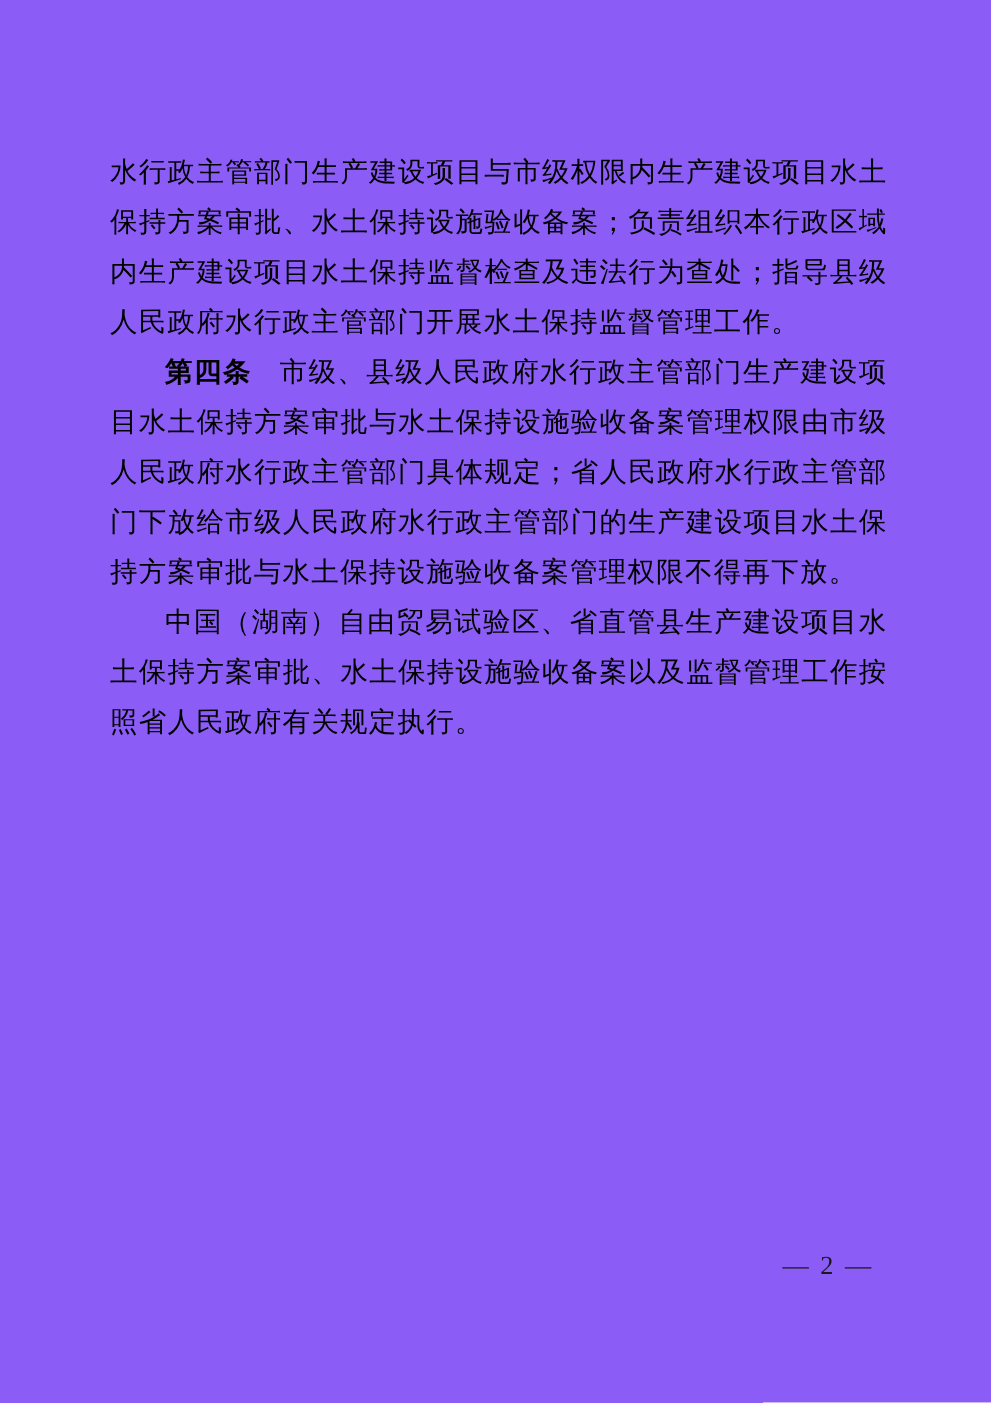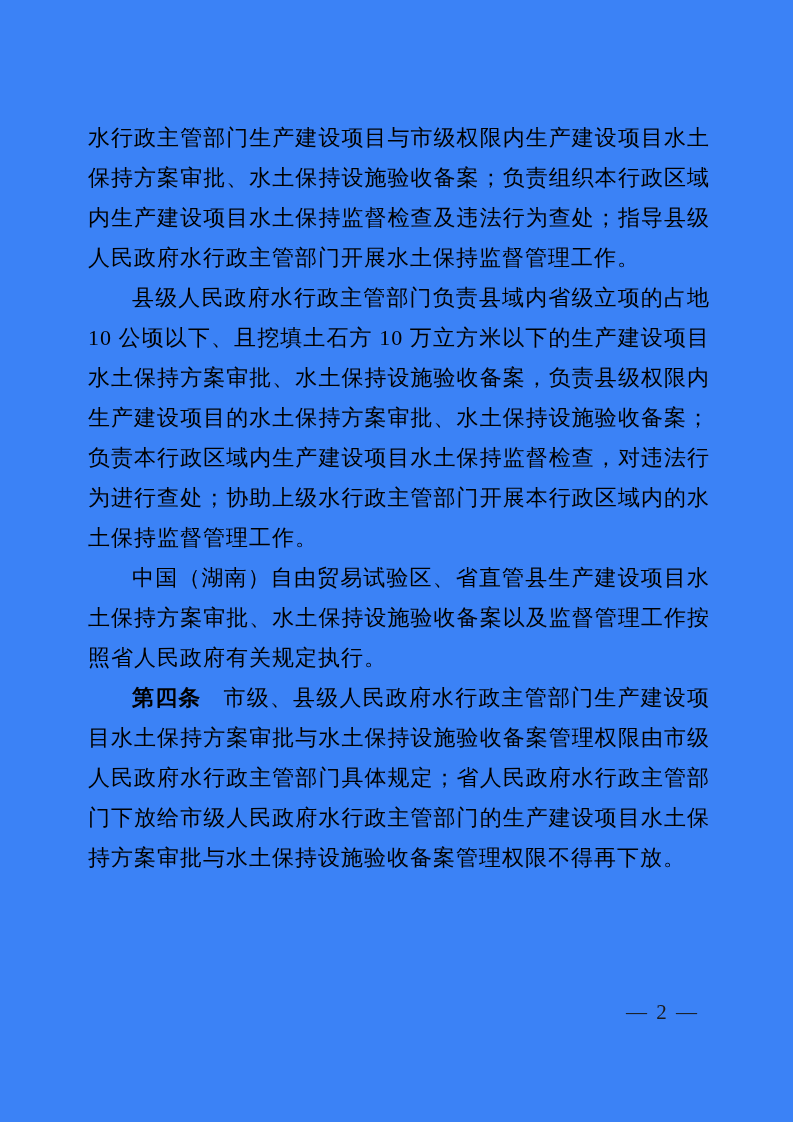--- a/index.html
+++ b/index.html
@@ -4,21 +4,21 @@
 <style>
   html, body {
     margin: 0;
     padding: 0;
     background: #ffffff;
   }
   .page {
     position: relative;
     width: 793px;
     height: 1122px;
-    background: #3b82f6;
+    background: #8b5cf6;
     overflow: hidden;
     font-family: "Liberation Serif", "DejaVu Serif", serif;
     color: #000000;
   }
   .content {
     position: absolute;
     left: 88px;
     top: 118px;
     width: 622px;
     font-size: 22px;
@@ -48,23 +48,22 @@
   }
 </style>
 </head>
 <body>
 
 <div class="page">
   <div class="content">
 
     <p class="para">水行政主管部门生产建设项目与市级权限内生产建设项目水土保持方案审批、水土保持设施验收备案；负责组织本行政区域内生产建设项目水土保持监督检查及违法行为查处；指导县级人民政府水行政主管部门开展水土保持监督管理工作。</p>
 
-    <p class="para indent">县级人民政府水行政主管部门负责县域内省级立项的占地 10 公顷以下、且挖填土石方 10 万立方米以下的生产建设项目水土保持方案审批、水土保持设施验收备案，负责县级权限内生产建设项目的水土保持方案审批、水土保持设施验收备案；负责本行政区域内生产建设项目水土保持监督检查，对违法行为进行查处；协助上级水行政主管部门开展本行政区域内的水土保持监督管理工作。</p>
+
+    <p class="para indent"><span class="article-heading">第四条</span><span>市级、县级人民政府水行政主管部门生产建设项目水土保持方案审批与水土保持设施验收备案管理权限由市级人民政府水行政主管部门具体规定；省人民政府水行政主管部门下放给市级人民政府水行政主管部门的生产建设项目水土保持方案审批与水土保持设施验收备案管理权限不得再下放。</span></p>
 
     <p class="para indent">中国（湖南）自由贸易试验区、省直管县生产建设项目水土保持方案审批、水土保持设施验收备案以及监督管理工作按照省人民政府有关规定执行。</p>
-
-    <p class="para indent"><span class="article-heading">第四条</span><span>市级、县级人民政府水行政主管部门生产建设项目水土保持方案审批与水土保持设施验收备案管理权限由市级人民政府水行政主管部门具体规定；省人民政府水行政主管部门下放给市级人民政府水行政主管部门的生产建设项目水土保持方案审批与水土保持设施验收备案管理权限不得再下放。</span></p>
 
 
   </div>
 
   <div class="page-number">— 2 —</div>
 </div>
 
 </body></html>

